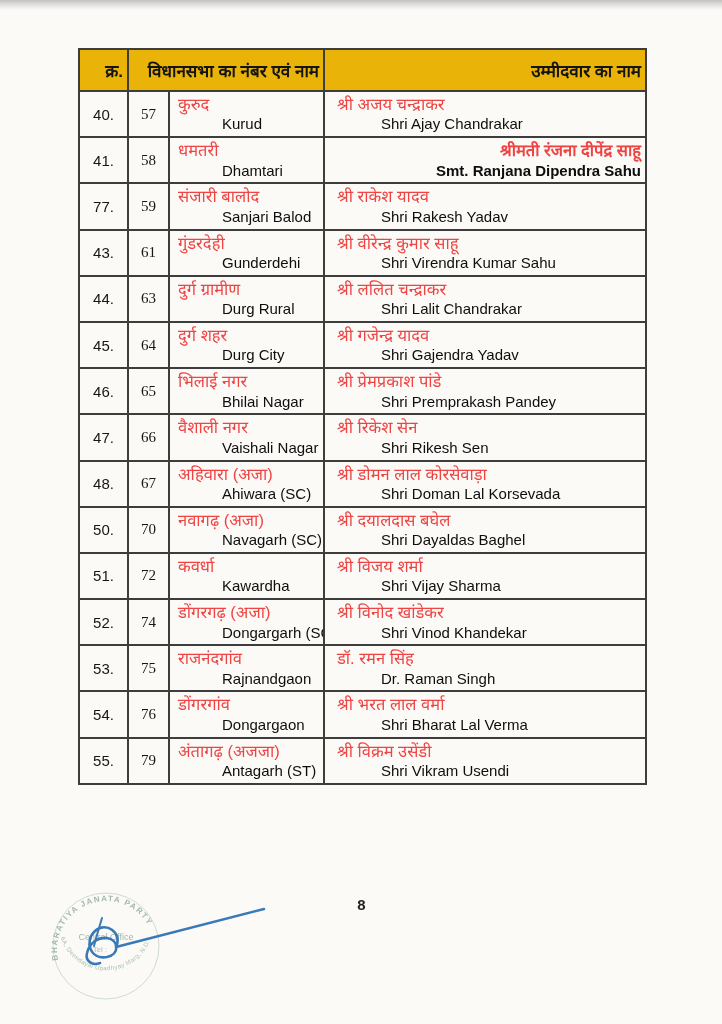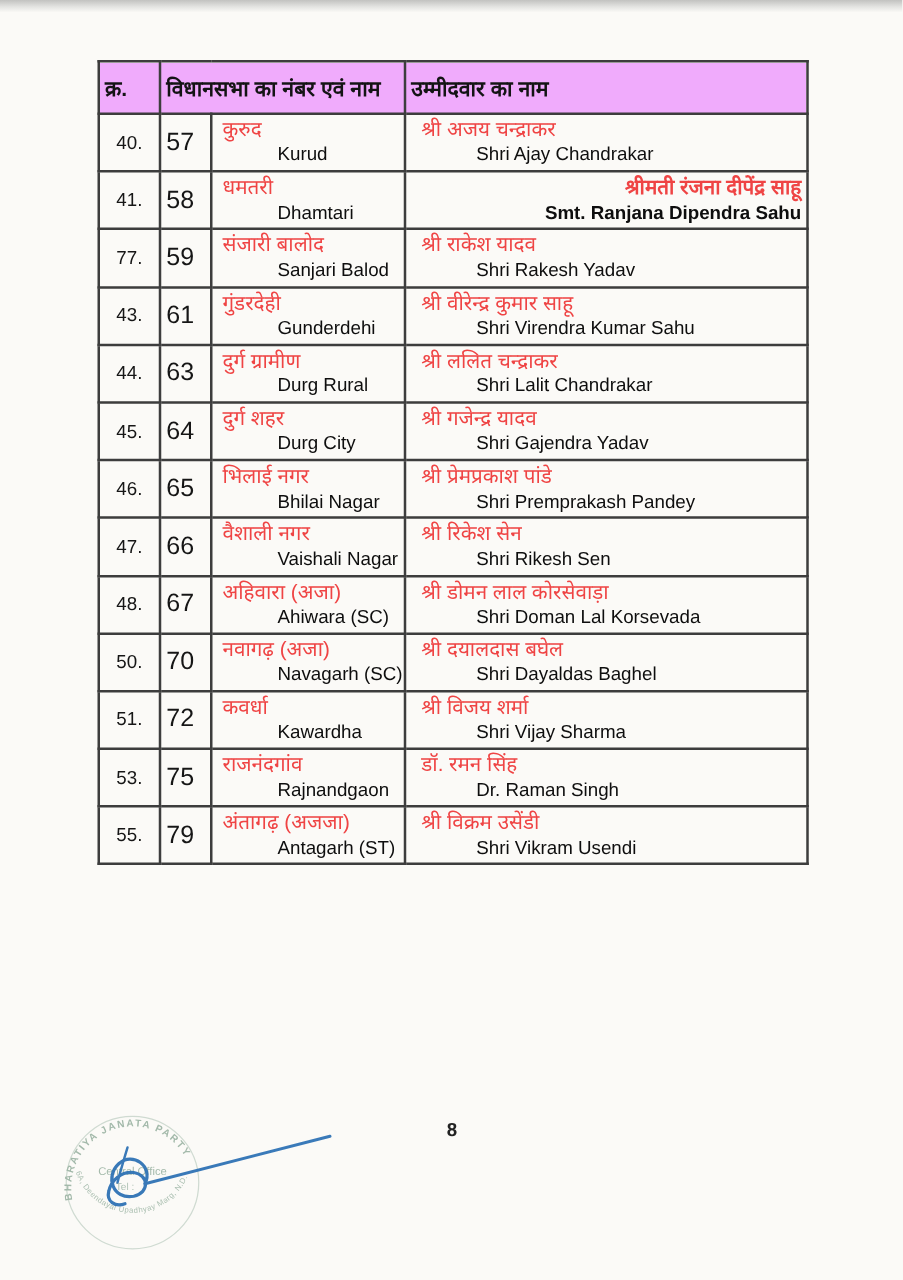--- a/index.html
+++ b/index.html
@@ -20,28 +20,28 @@
     border-collapse:collapse;table-layout:fixed;
     width:567px;
   }
   .doc-table th,.doc-table td{
     border:2px solid #3d3d3d;
     padding:2px 4px;
     vertical-align:middle;
     overflow:hidden;
   }
   .doc-table thead th{
-    background:#f0abfc;
+    background:#eab308;
     height:36px;
     font-size:17px;font-weight:700;color:#141414;
-    text-align:left;
+    text-align:right;
   }
   .doc-table tbody tr{height:32px;}
   .c-serial{width:41px;text-align:center;font-size:15px;}
-  .c-num{width:33px;font-size:20px;}
+  .c-num{width:33px;text-align:center;font-size:15px;font-family:Liberation Serif, serif;}
   .c-name{width:147px;text-align:left;padding-left:8px !important;}
   .c-cand{width:314px;text-align:left;padding-left:12px !important;}
   .hi{font-size:16.5px;line-height:1.3;color:#ef4444;white-space:nowrap;}
   .en{font-size:15px;line-height:1.25;color:#0e0e0e;white-space:nowrap;margin-left:44px;}
   .bold .hi,.bold .en{font-weight:700;text-align:right;}
   .page-number{
     position:absolute;left:78px;top:896px;width:567px;
     text-align:center;font-size:15px;font-weight:600;color:#222;
   }
   .stamp-wrap{
@@ -206,34 +206,58 @@
     <td class="c-name">
       <div class="hi">कवर्धा</div>
       <div class="en">Kawardha</div>
     </td>
     <td class="c-cand">
       <div class="hi">श्री विजय शर्मा</div>
       <div class="en">Shri Vijay Sharma</div>
     </td>
   </tr>
 
+  <tr>
+    <td class="c-serial">52.</td>
+    <td class="c-num">74</td>
+    <td class="c-name">
+      <div class="hi">डोंगरगढ़ (अजा)</div>
+      <div class="en">Dongargarh (SC)</div>
+    </td>
+    <td class="c-cand">
+      <div class="hi">श्री विनोद खांडेकर</div>
+      <div class="en">Shri Vinod Khandekar</div>
+    </td>
+  </tr>
 
   <tr>
     <td class="c-serial">53.</td>
     <td class="c-num">75</td>
     <td class="c-name">
       <div class="hi">राजनंदगांव</div>
       <div class="en">Rajnandgaon</div>
     </td>
     <td class="c-cand">
       <div class="hi">डॉ. रमन सिंह</div>
       <div class="en">Dr. Raman Singh</div>
     </td>
   </tr>
 
+  <tr>
+    <td class="c-serial">54.</td>
+    <td class="c-num">76</td>
+    <td class="c-name">
+      <div class="hi">डोंगरगांव</div>
+      <div class="en">Dongargaon</div>
+    </td>
+    <td class="c-cand">
+      <div class="hi">श्री भरत लाल वर्मा</div>
+      <div class="en">Shri Bharat Lal Verma</div>
+    </td>
+  </tr>
 
   <tr>
     <td class="c-serial">55.</td>
     <td class="c-num">79</td>
     <td class="c-name">
       <div class="hi">अंतागढ़ (अजजा)</div>
       <div class="en">Antagarh (ST)</div>
     </td>
     <td class="c-cand">
       <div class="hi">श्री विक्रम उसेंडी</div>

